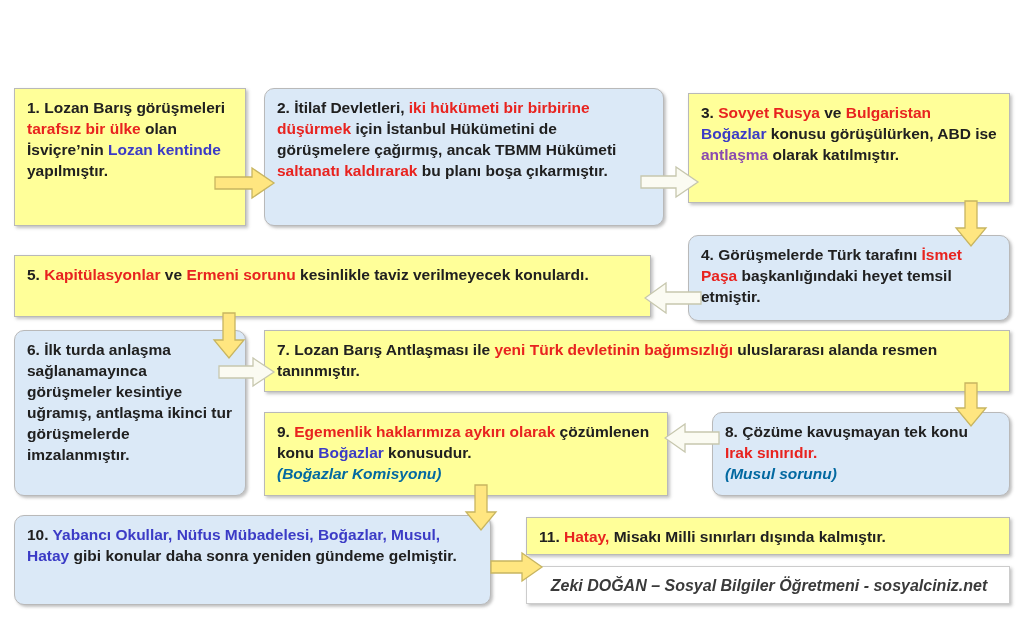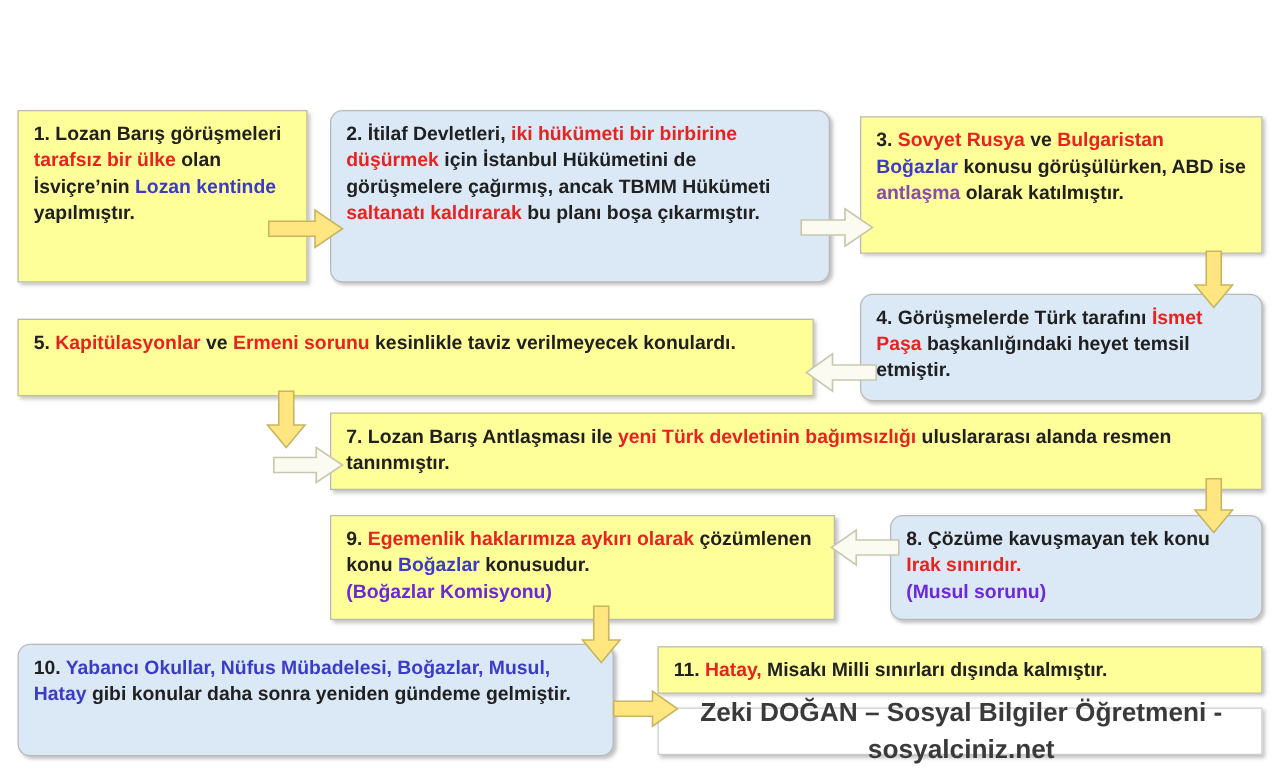--- a/index.html
+++ b/index.html
@@ -37,23 +37,23 @@
     line-height:1.36;
     color:#202020;
   }
   .box.yellow{background:#ffff99;}
   .box.blue{background:#dbe9f7;border-radius:10px;}
   .box.white{background:#ffffff;border:1px solid #cccccc;}
 
   .red{color:#e8231f;}
   .blue-t{color:#3b3bc6;}
   .purple{color:#8a4ab0;}
-  .note{font-weight:bold;color:#6d28d9;}
+  .note{font-style:italic;font-weight:bold;color:#0369a1;}
   .credit{
-    font-weight:bold;font-size:21px;color:#3a3a3a;
+    font-style:italic;font-weight:bold;font-size:16px;color:#3a3a3a;
     text-align:center;width:100%;
   }
 
   
   .arrow{position:absolute;}
   .arrow svg{display:block;}
 </style>
 </head>
 <body>
 
@@ -73,20 +73,23 @@
   </div>
 
   <div class="box blue" style="left:688px;top:235px;width:322px;height:86px;">
     <span>4. Görüşmelerde Türk tarafını </span><span class="red">İsmet Paşa</span><span> başkanlığındaki heyet temsil etmiştir.</span>
   </div>
 
   <div class="box yellow" style="left:14px;top:255px;width:637px;height:62px;">
     <span>5. </span><span class="red">Kapitülasyonlar</span><span> ve </span><span class="red">Ermeni sorunu</span><span> kesinlikle taviz verilmeyecek konulardı.</span>
   </div>
 
+  <div class="box blue" style="left:14px;top:330px;width:232px;height:166px;">
+    <span>6. İlk turda anlaşma sağlanamayınca görüşmeler kesintiye uğramış, antlaşma ikinci tur görüşmelerde imzalanmıştır.</span>
+  </div>
 
   <div class="box yellow" style="left:264px;top:330px;width:746px;height:62px;">
     <span>7. Lozan Barış Antlaşması ile </span><span class="red">yeni Türk devletinin bağımsızlığı</span><span> uluslararası alanda resmen tanınmıştır.</span>
   </div>
 
   <div class="box yellow" style="left:264px;top:412px;width:404px;height:84px;">
     <span>9. </span><span class="red">Egemenlik haklarımıza aykırı olarak</span><span> çözümlenen konu </span><span class="blue-t">Boğazlar</span><span> konusudur.</span><br>
     <span class="note">(Boğazlar Komisyonu)</span>
   </div>
 

